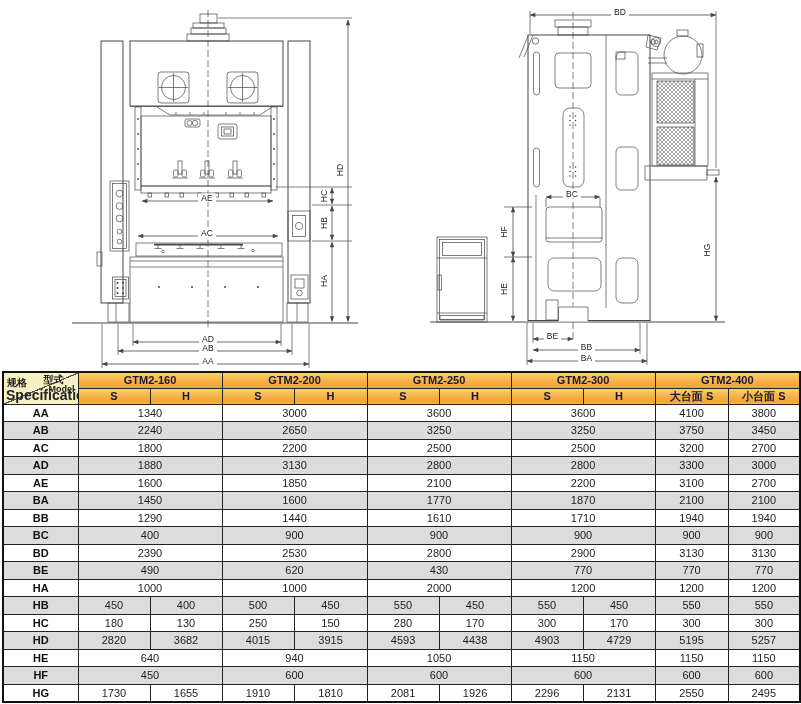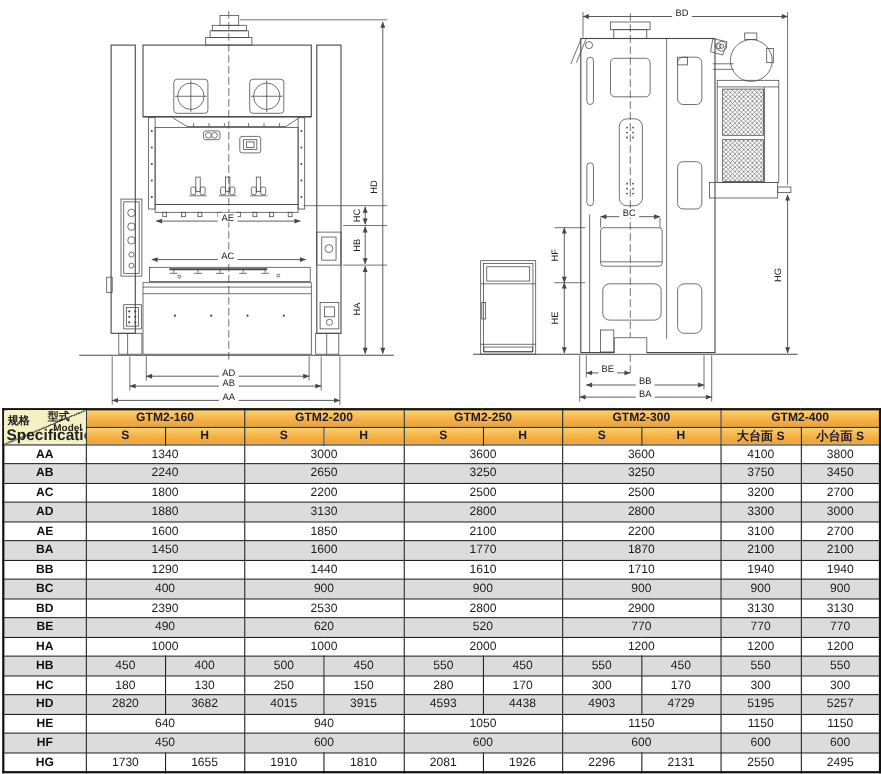--- a/index.html
+++ b/index.html
@@ -487,21 +487,21 @@
           <td colspan="2">2530</td>
           <td colspan="2">2800</td>
           <td colspan="2">2900</td>
           <td colspan="1">3130</td>
           <td colspan="1">3130</td>
         </tr>
         <tr class="shaded">
           <td class="rowlabel">BE</td>
           <td colspan="2">490</td>
           <td colspan="2">620</td>
-          <td colspan="2">520</td>
+          <td colspan="2">430</td>
           <td colspan="2">770</td>
           <td colspan="1">770</td>
           <td colspan="1">770</td>
         </tr>
         <tr>
           <td class="rowlabel">HA</td>
           <td colspan="2">1000</td>
           <td colspan="2">1000</td>
           <td colspan="2">2000</td>
           <td colspan="2">1200</td>

